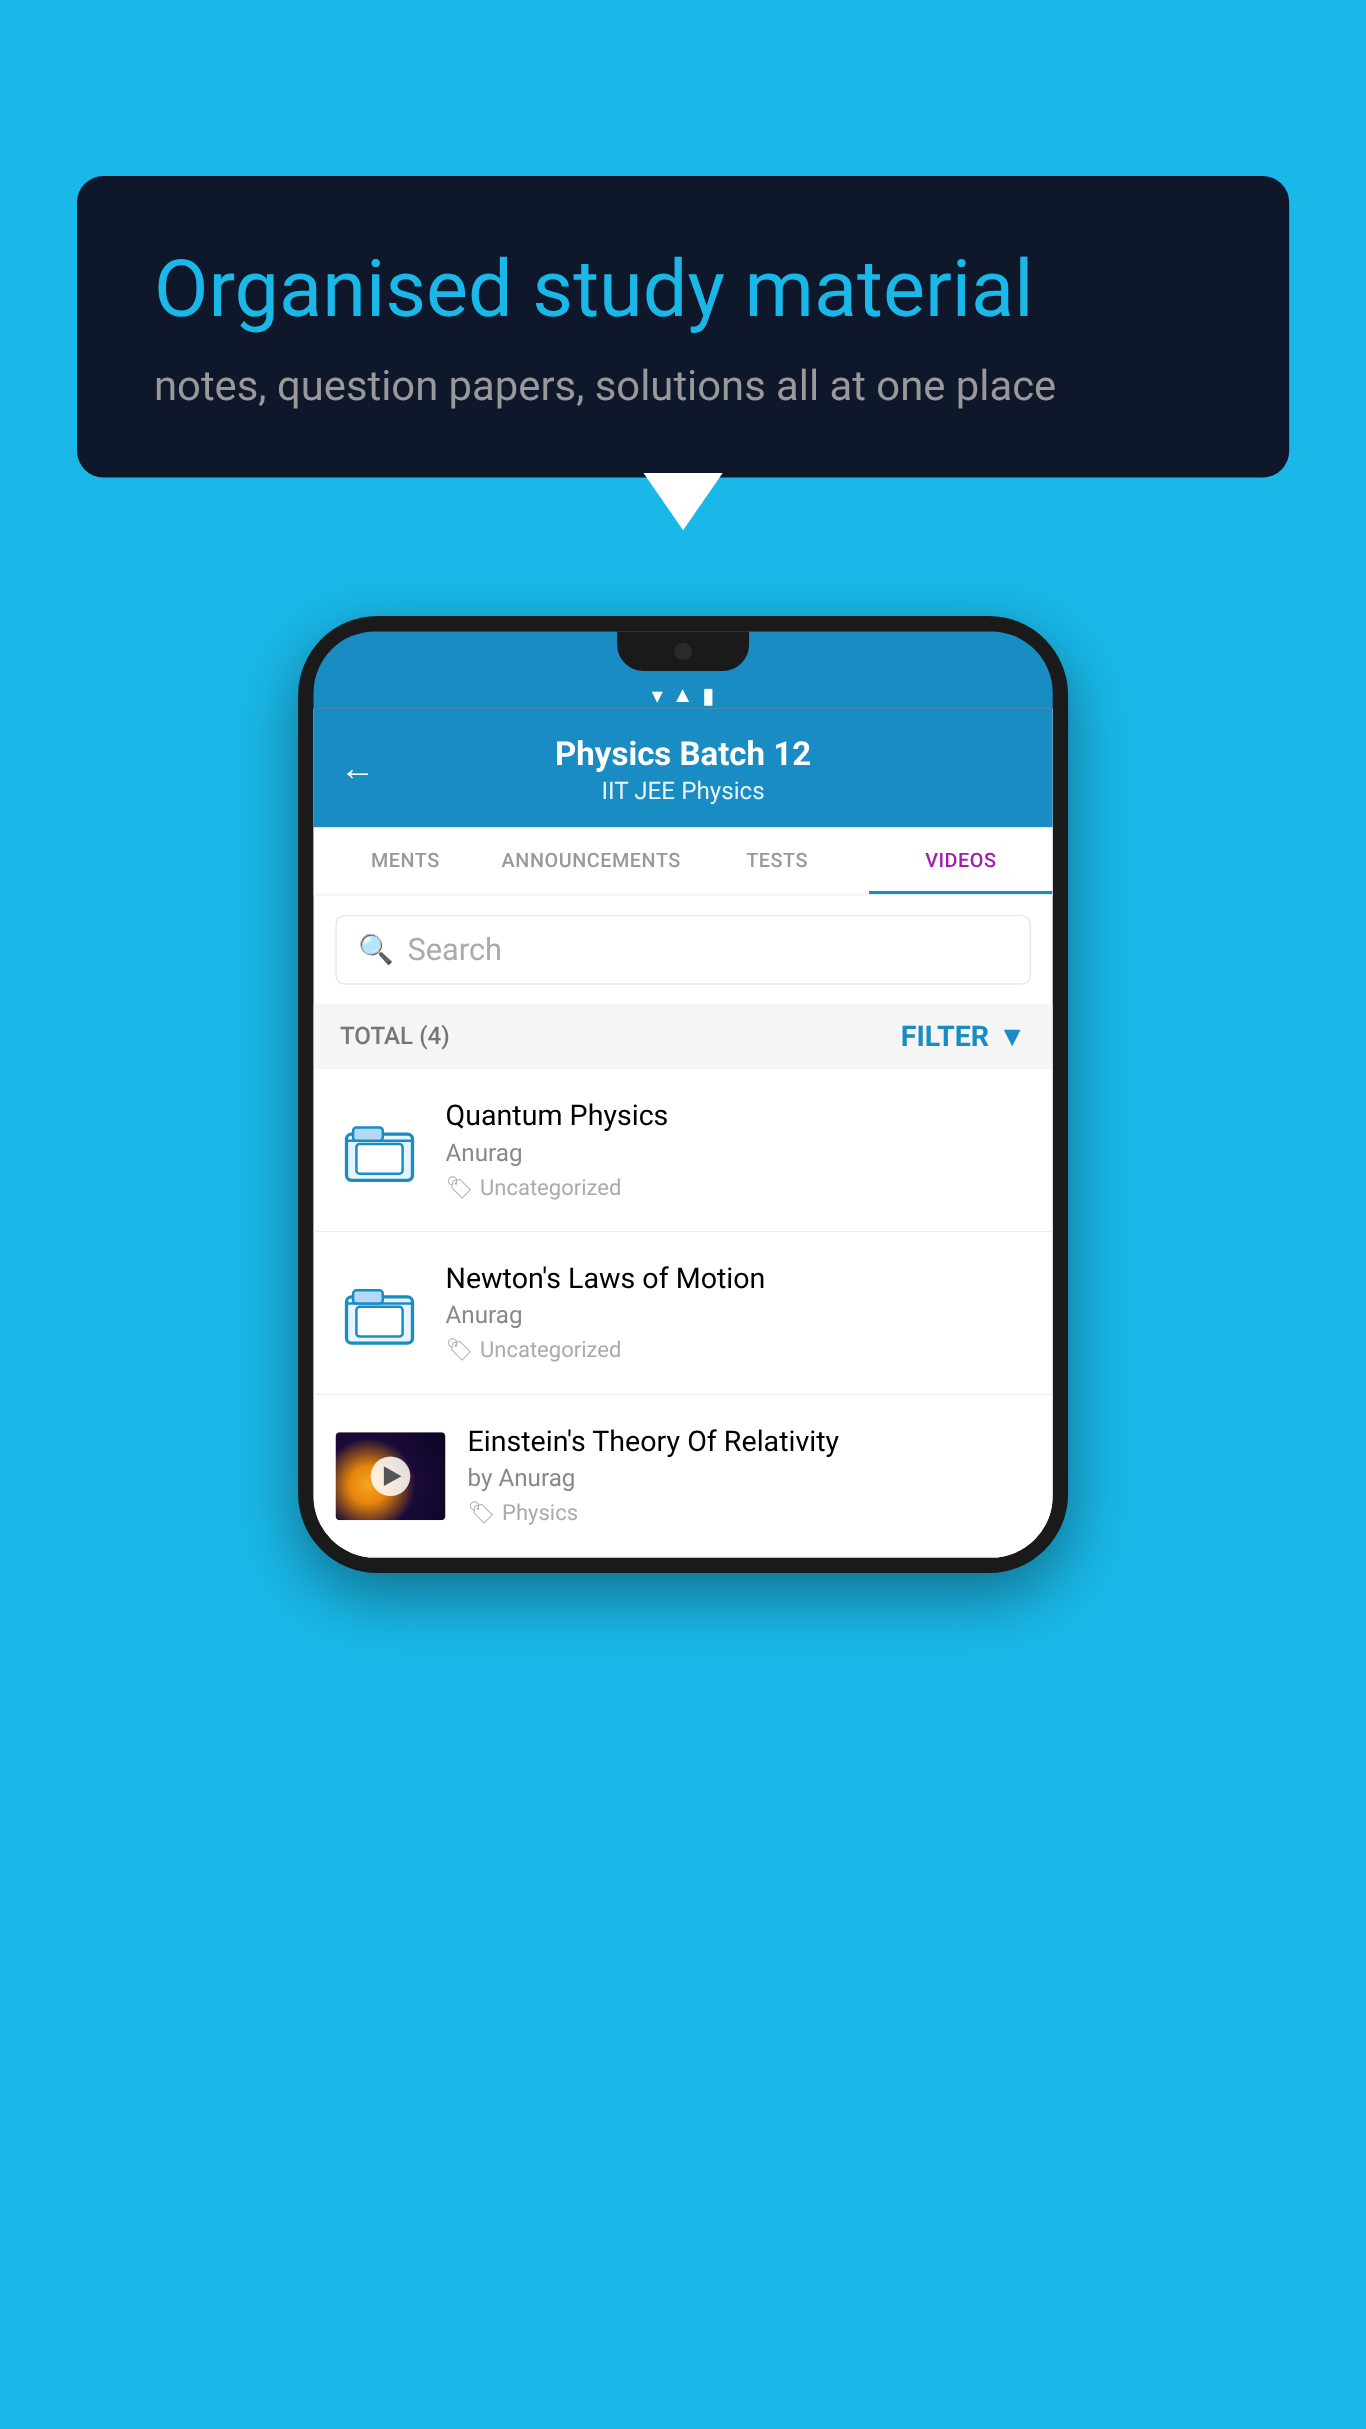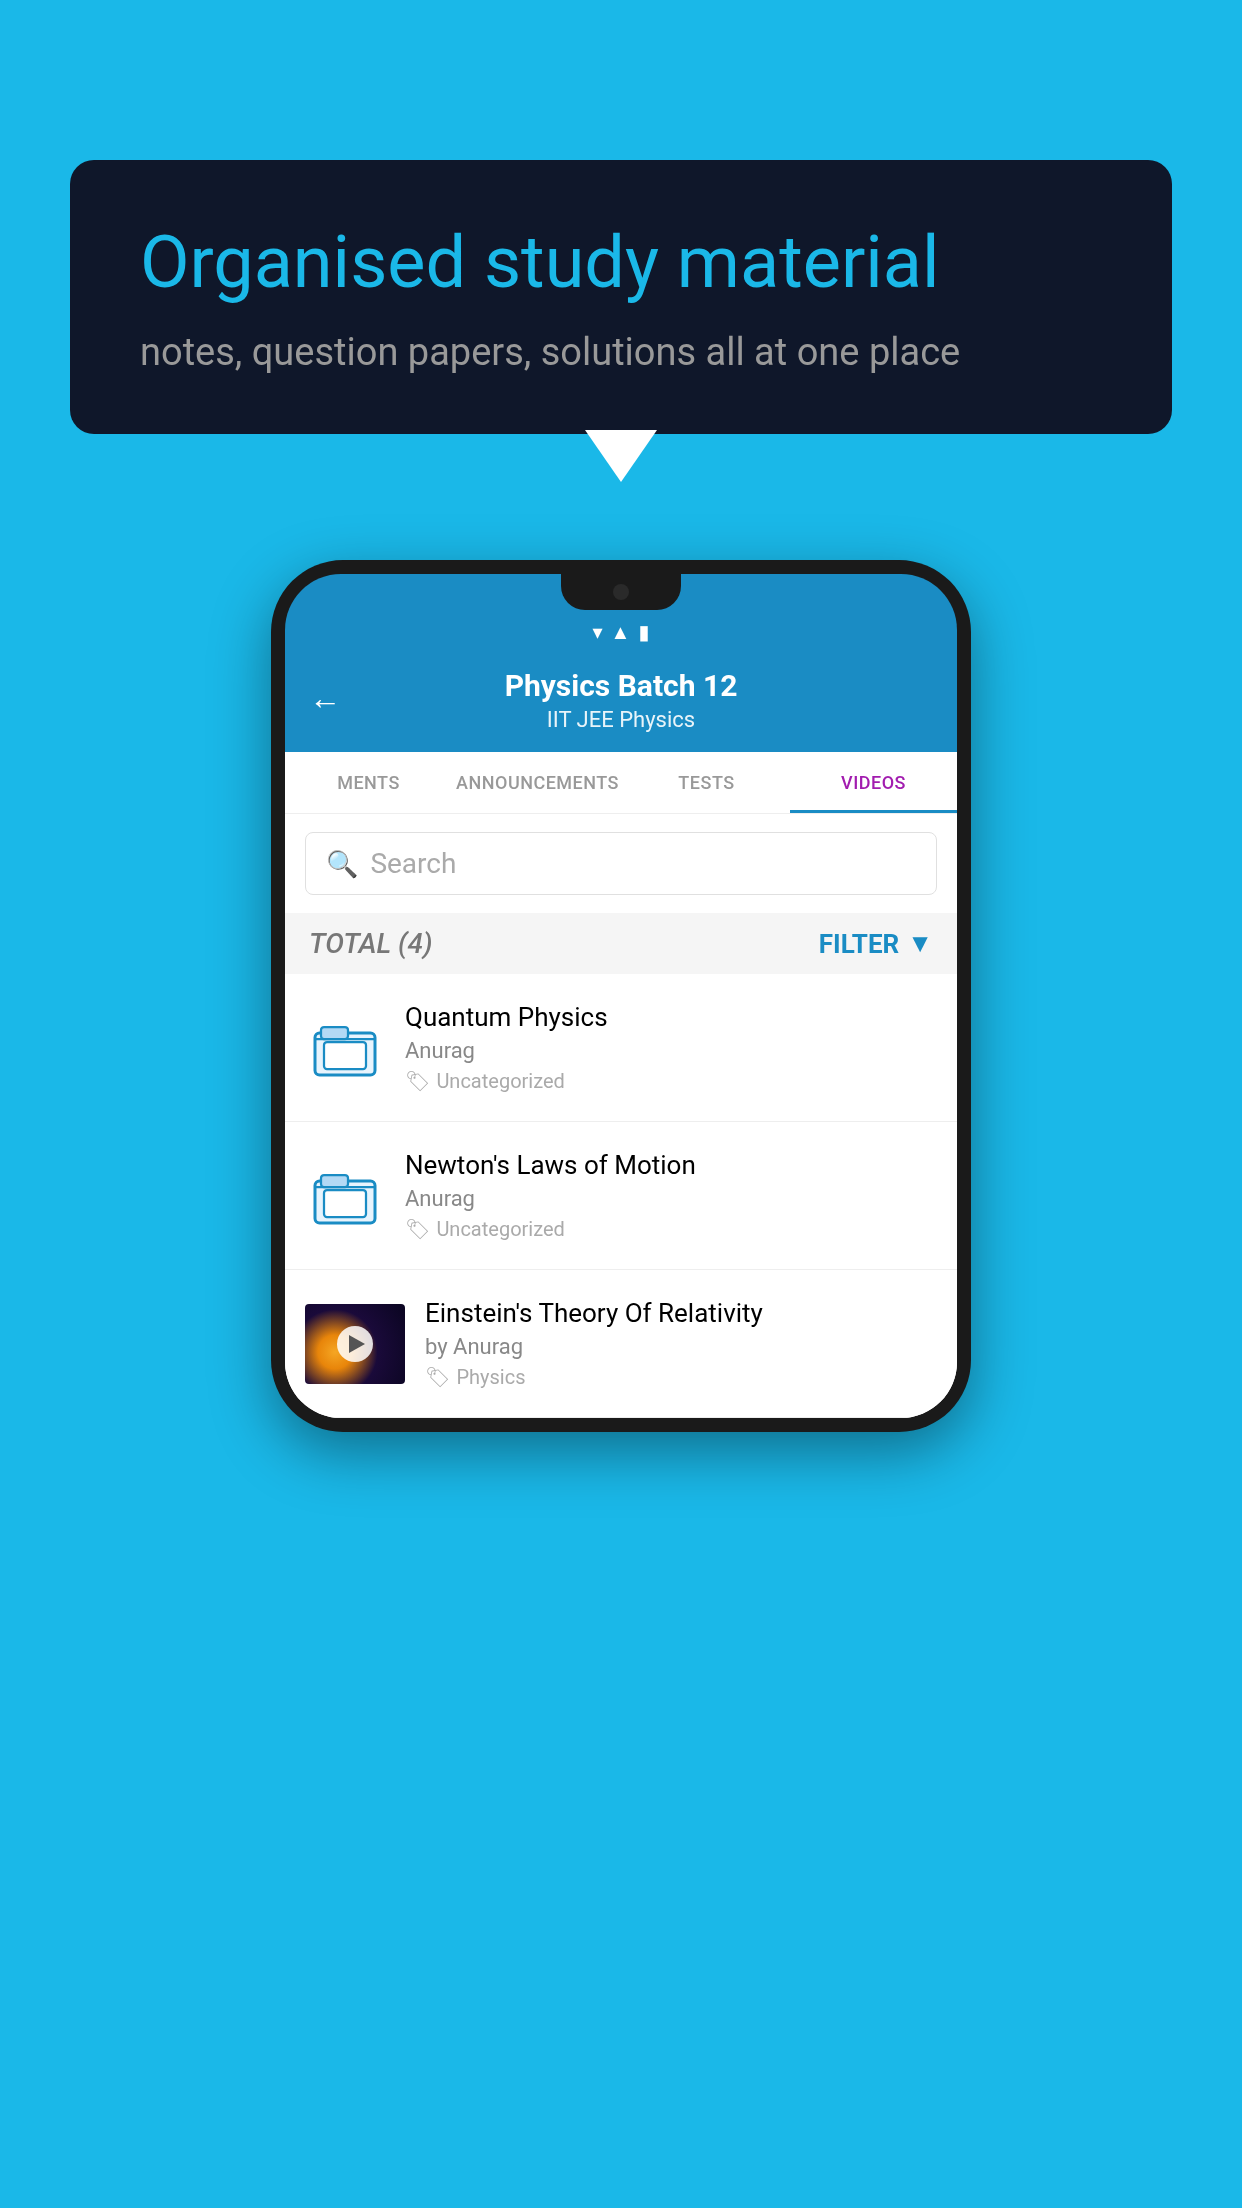--- a/index.html
+++ b/index.html
@@ -219,23 +219,22 @@
     .filter-bar {
       background: #f5f5f5;
       padding: 14px 24px;
       display: flex;
       justify-content: space-between;
       align-items: center;
     }
 
     .total-count {
       color: #777;
-      font-size: 28px;
+      font-size: 22px;
       font-weight: 500;
-      font-style: italic;
     }
 
     .filter-button {
       color: #1a8cc4;
       font-size: 26px;
       font-weight: 700;
       display: flex;
       align-items: center;
       gap: 8px;
     }

